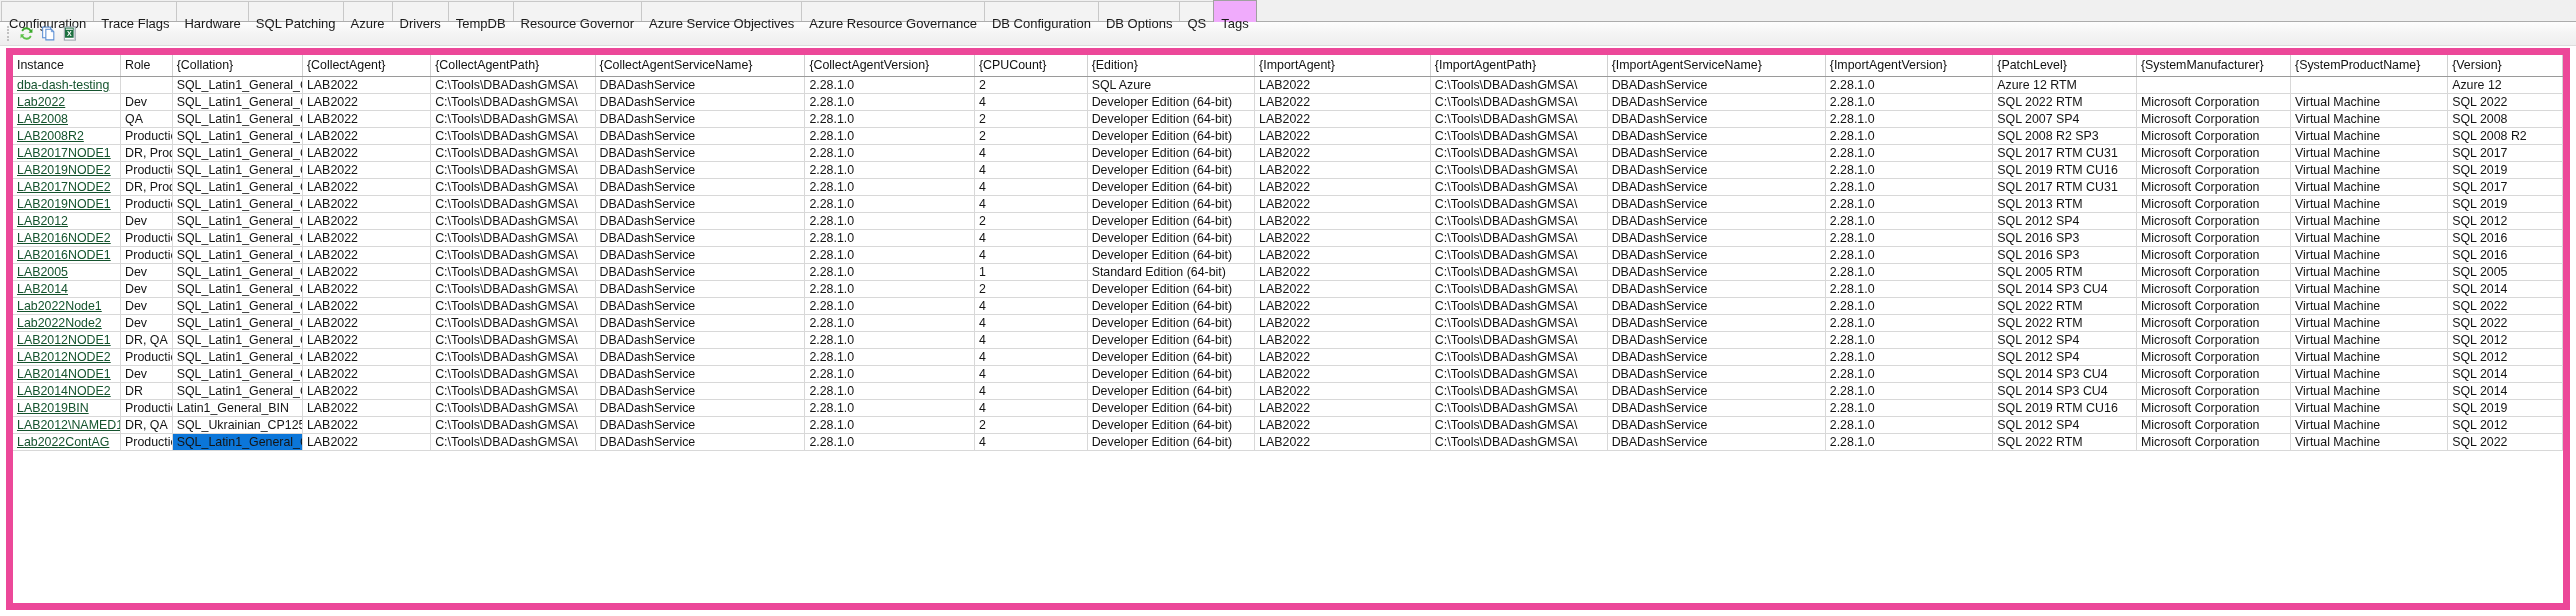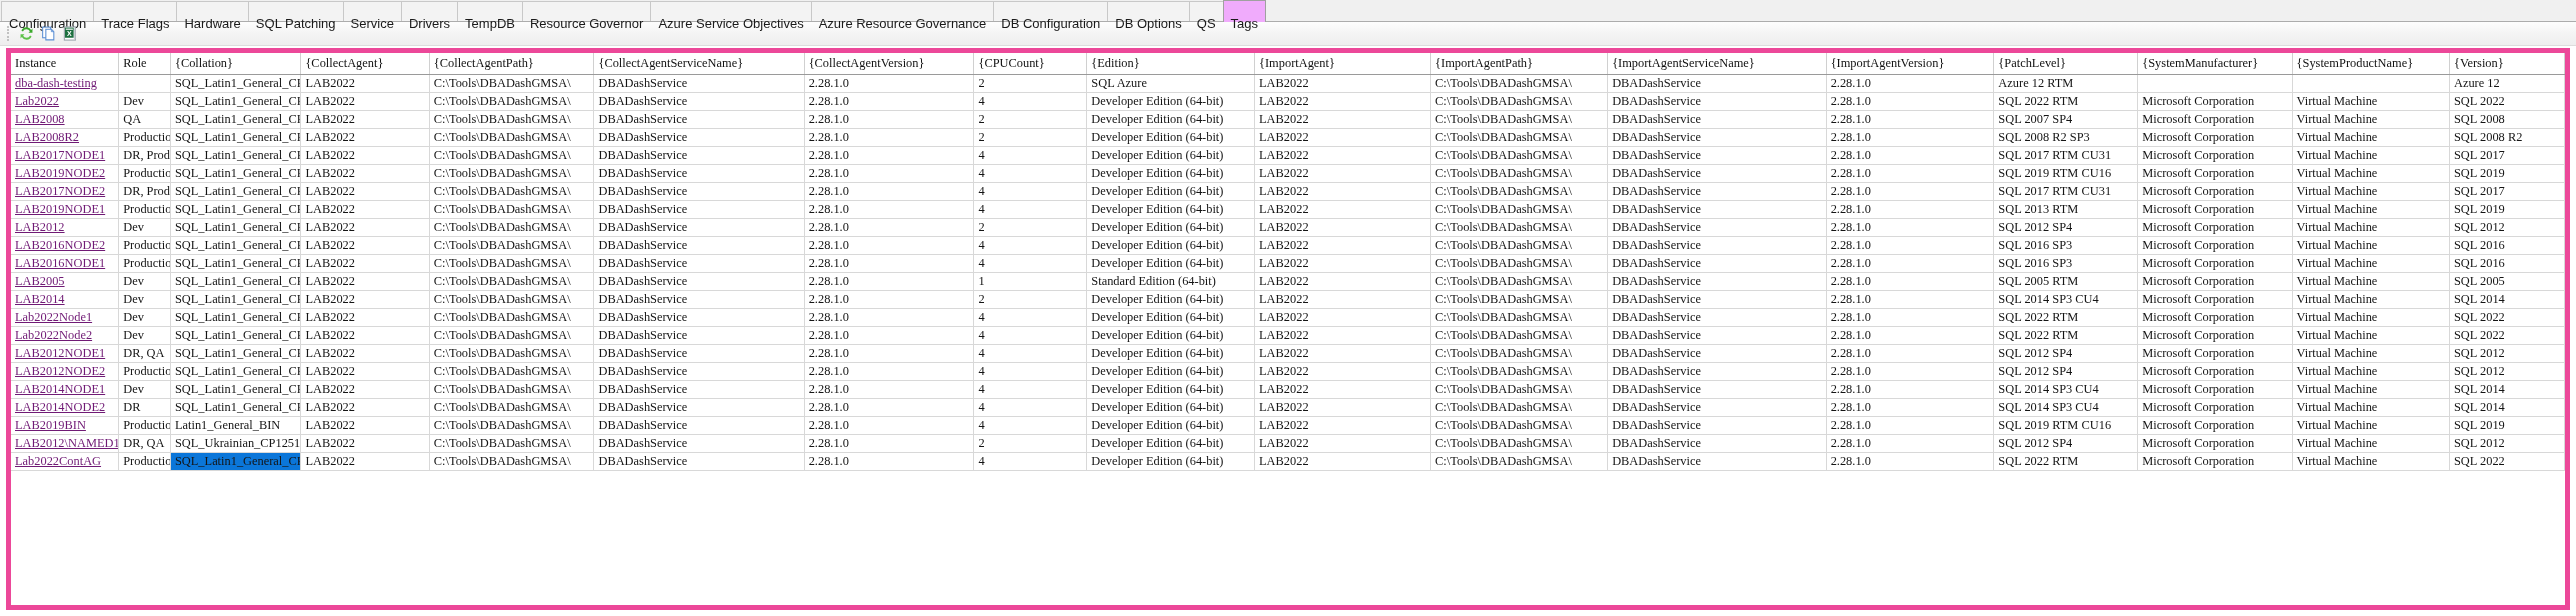--- a/index.html
+++ b/index.html
@@ -91,25 +91,24 @@
     box-sizing: border-box;
   }
 
   
   .gridwrap {
     position: absolute;
     left: 6px;
     top: 48px;
     right: 6px;
     bottom: 6px;
-    border: 5px solid #ec4899;
+    border: 7px solid #ec4899;
     background: #ffffff;
     overflow: hidden;
     box-sizing: border-box;
-    font-family: Liberation Serif, serif;
   }
   table.grid {
     border-collapse: collapse;
     table-layout: fixed;
     width: 100%;
     font-size: 12.4px;
   }
   table.grid th {
     background: #ffffff;
     border-right: 1px solid #d0d0d0;
@@ -128,40 +127,40 @@
     border-bottom: 1px solid #d8d8d8;
     padding: 1px 4px 1px 4px;
     height: 13px;
     white-space: nowrap;
     overflow: hidden;
     color: #141414;
     vertical-align: middle;
     font-size: 12.4px;
   }
   td.link a {
-    color: #701a75;
+    color: #14532d;
     text-decoration: underline;
     cursor: pointer;
   }
   td.selected {
     background: #0b76d9;
     color: #ffffff;
   }
 </style>
 </head>
 <body>
 
 <div id="app">
 
   <div class="tabstrip" id="tabstrip">
       <div class="tab">Configuration</div>
       <div class="tab">Trace Flags</div>
       <div class="tab">Hardware</div>
       <div class="tab">SQL Patching</div>
-      <div class="tab">Service</div>
+      <div class="tab">Azure</div>
       <div class="tab">Drivers</div>
       <div class="tab">TempDB</div>
       <div class="tab">Resource Governor</div>
       <div class="tab">Azure Service Objectives</div>
       <div class="tab">Azure Resource Governance</div>
       <div class="tab">DB Configuration</div>
       <div class="tab">DB Options</div>
       <div class="tab">QS</div>
       <div class="tab active">Tags</div>
     </div>

